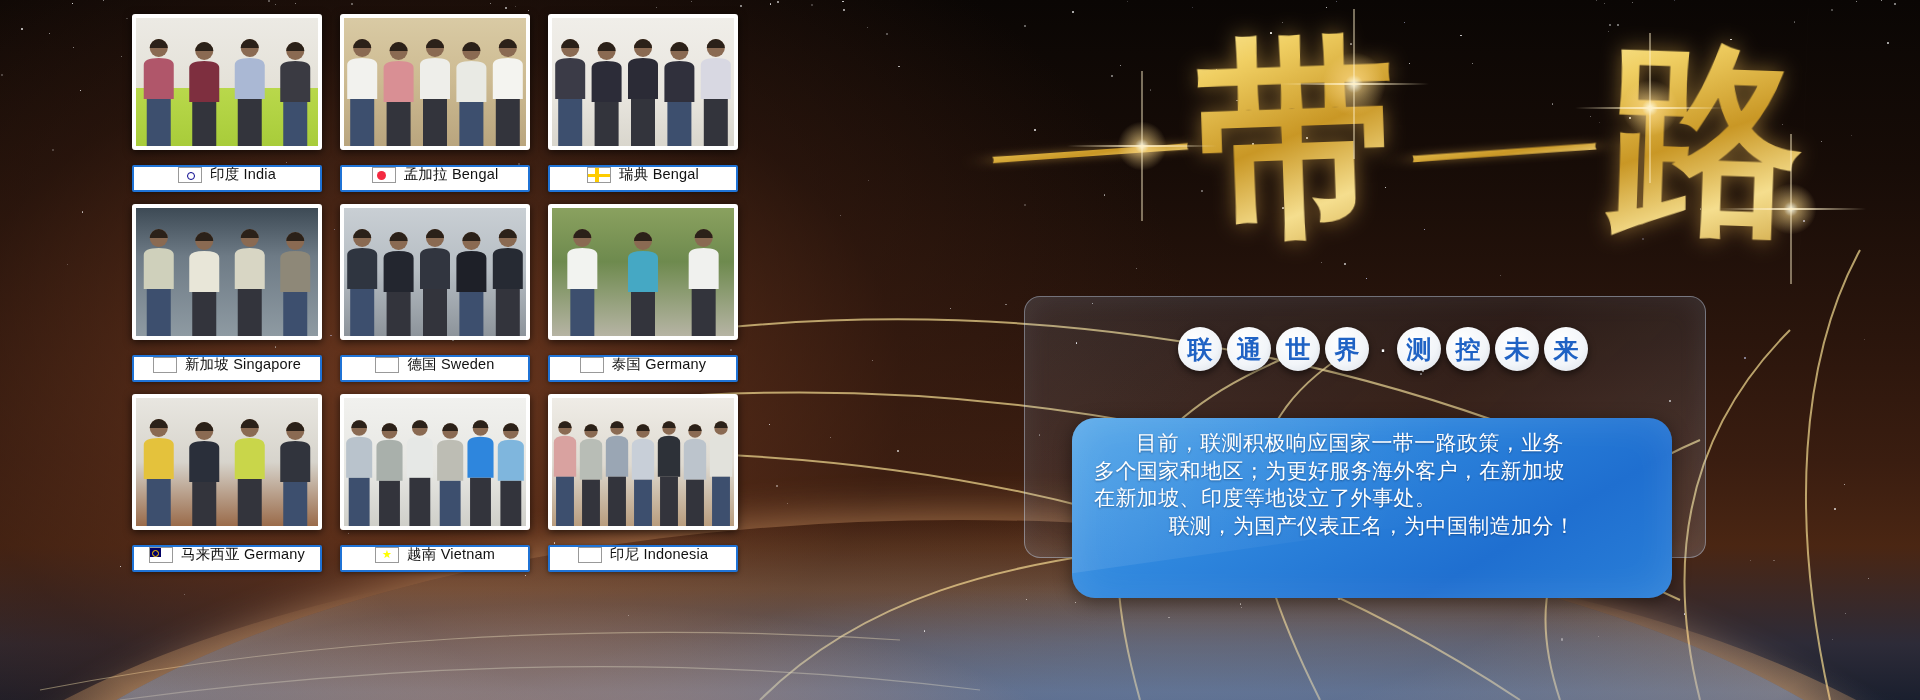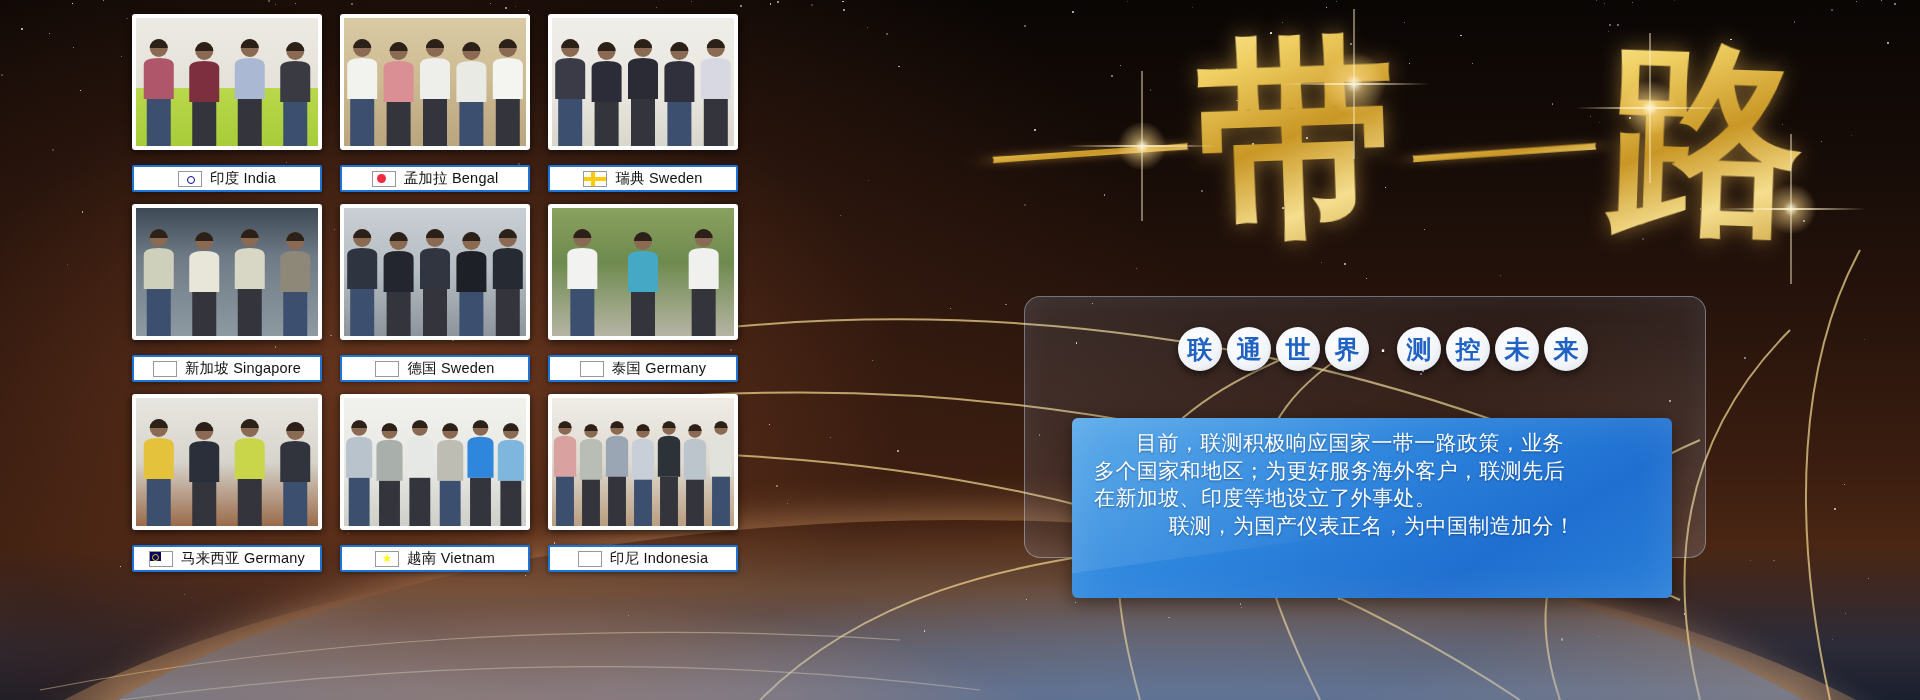--- a/index.html
+++ b/index.html
@@ -32,21 +32,21 @@
   #grid{position:absolute;left:132px;top:14px;width:620px;height:570px;
     display:grid;grid-template-columns:repeat(3,190px);grid-template-rows:repeat(3,178px);
     column-gap:18px;row-gap:12px;}
   .cell{position:relative;width:190px;height:178px;}
   .photo{position:relative;width:190px;height:136px;border:4px solid #fff;border-radius:3px;box-sizing:border-box;
     overflow:hidden;box-shadow:0 2px 9px rgba(0,0,0,.65);background:#cfcfcf;}
   .ph-inner{position:absolute;inset:0;overflow:hidden;}
   .plate{position:absolute;inset:0;}
   .lbl{position:absolute;left:0;bottom:0;width:190px;height:27px;background:#ffffff;
     border:2px solid #1f73d6;border-radius:2px;box-sizing:border-box;
-    display:flex;align-items:center;justify-content:center;gap:8px;
+    display:flex;justify-content:center;gap:8px;
     box-shadow:0 1px 5px rgba(0,0,0,.5);}
   .lbl .flag{width:24px;height:16px;flex:0 0 auto;border:1px solid #999;box-sizing:border-box;position:relative;overflow:hidden;background:#fff;}
   .lbl .txt{font-size:14.5px;color:#111;line-height:1;white-space:nowrap;letter-spacing:.2px;
     font-family:"Liberation Sans","DejaVu Sans",sans-serif;}
 
   
   .f-india{background:linear-gradient(#ff9933 0 33.3%,#fff 33.3% 66.6%,#138808 66.6% 100%);}
   .f-india:after{content:"";position:absolute;left:50%;top:50%;width:6px;height:6px;margin:-3px 0 0 -3px;border:1px solid #06038d;border-radius:50%;}
   .f-bengal{background:#006a4e;}
   .f-bengal:after{content:"";position:absolute;left:42%;top:50%;width:9px;height:9px;margin:-4.5px 0 0 -4.5px;background:#f42a41;border-radius:50%;}
@@ -87,21 +87,21 @@
   #slogan{position:absolute;left:1178px;top:327px;display:flex;align-items:center;gap:5px;}
   .ov{width:44px;height:44px;border-radius:50%;background:radial-gradient(circle at 38% 32%,#ffffff 0%,#f2f5f9 58%,#d8dee6 100%);
     display:flex;align-items:center;justify-content:center;
     box-shadow:0 3px 7px rgba(0,0,0,.55);}
   .ov span{color:#1f62c4;font-size:25px;font-weight:700;line-height:1;
     font-family:"DejaVu Sans","Liberation Sans",sans-serif;}
   .ovdot{width:18px;display:flex;align-items:center;justify-content:center;}
   .ovdot span{color:#ffffff;font-size:24px;line-height:1;text-shadow:0 1px 3px rgba(0,0,0,.7);}
 
   
-  #para{position:absolute;left:1072px;top:418px;width:600px;height:180px;border-radius:6px;
+  #para{position:absolute;left:1072px;top:418px;width:600px;height:180px;border-radius:23px;
     background:linear-gradient(150deg,#4aa2e8 0%,#2e86dd 38%,#1f6fd0 72%,#2a7fd8 100%);
     box-shadow:0 4px 18px rgba(0,0,0,.45), inset 0 0 40px rgba(255,255,255,.10);
     padding:12px 22px 10px;box-sizing:border-box;overflow:hidden;}
   #para:before{content:"";position:absolute;left:-20%;top:-30%;width:150%;height:90%;
     background:linear-gradient(115deg,rgba(255,255,255,.14),rgba(255,255,255,0) 55%);transform:rotate(-8deg);pointer-events:none;}
   #para p{margin:0;color:#fff;font-size:21px;line-height:1.32;letter-spacing:.4px;
     font-family:"DejaVu Sans","Liberation Sans",sans-serif;text-shadow:0 1px 2px rgba(0,30,70,.45);position:relative;}
   #para p.i{text-indent:2em;}
   #para p.c{text-align:center;}
 </style>
@@ -410,21 +410,21 @@
               <rect x="115.39999999999999" y="84" width="24" height="52" fill="#3d4f6e"></rect>
               <circle cx="163.79999999999998" cy="30" r="9" fill="#8a6a52"></circle>
               <path d="M154.79999999999998 30 a 9 9 0 0 1 18 0 z" fill="#2b2119"></path>
               <path d="M148.79999999999998 47 q 0 -7 15 -7 q 15 0 15 7 L 178.79999999999998 81 L 148.79999999999998 81 Z" fill="#d8d8e2"></path>
               <rect x="151.79999999999998" y="81" width="24" height="52" fill="#33343c"></rect>
             </svg>
           </div>
         </div>
         <div class="lbl">
           <span class="flag f-sweden"></span>
-          <span class="txt">瑞典 Sweden</span>
+          <span class="txt">瑞典 Bengal</span>
         </div>
       </div>
       <div class="cell">
         <div class="photo">
           <div class="ph-inner">
             <div class="plate" style="background: linear-gradient(rgb(61, 74, 85) 0%, rgb(110, 123, 134) 38%, rgb(142, 154, 162) 100%);"></div>
             <svg width="182" height="128" viewBox="0 0 182 128" style="position: absolute; left: 0px; top: 0px;">
               <circle cx="22.75" cy="30" r="9" fill="#8a6a52"></circle>
               <path d="M13.75 30 a 9 9 0 0 1 18 0 z" fill="#2b2119"></path>
               <path d="M7.75 47 q 0 -7 15 -7 q 15 0 15 7 L 37.75 81 L 7.75 81 Z" fill="#cfd0bb"></path>
@@ -654,18 +654,18 @@
       <div class="ov">
         <span>未</span>
       </div>
       <div class="ov">
         <span>来</span>
       </div>
     </div>
 
   <div id="para">
     <p class="i">目前，联测积极响应国家一带一路政策，业务</p>
-    <p>多个国家和地区；为更好服务海外客户，联测先后</p>
+    <p>多个国家和地区；为更好服务海外客户，在新加坡</p>
     <p>在新加坡、印度等地设立了外事处。</p>
     <p class="c">联测，为国产仪表正名，为中国制造加分！</p>
   </div>
 
 </div>
 
 </body></html>

